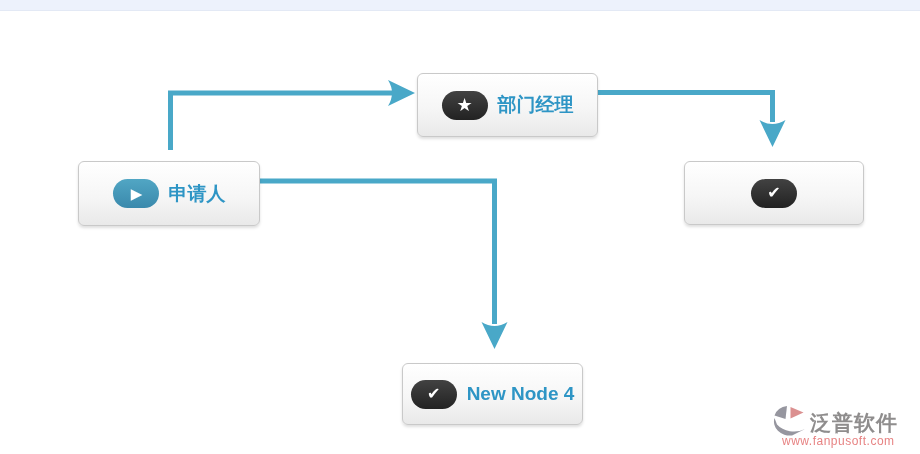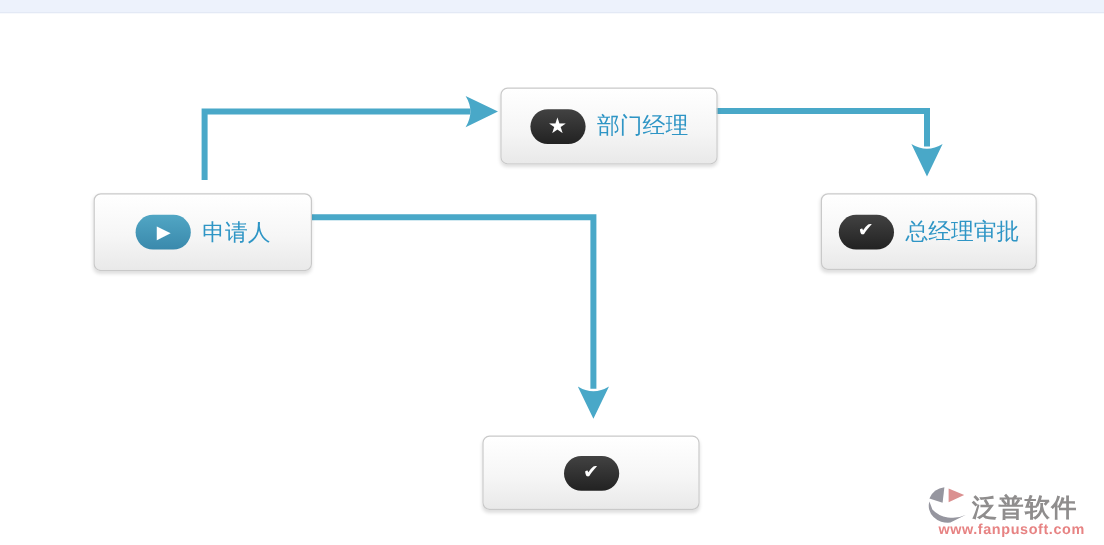--- a/index.html
+++ b/index.html
@@ -50,39 +50,40 @@
   }
   .pill-teal { background: linear-gradient(180deg, #51a6c4 0%, #3a89ac 100%); }
   .pill-dark { background: linear-gradient(180deg, #424242 0%, #222222 100%); }
   .glyph-play  { font-size: 15px; line-height: 1; padding-left: 2px; }
   .glyph-star  { font-size: 18px; line-height: 1; }
   .glyph-check { font-size: 16px; font-weight: bold; line-height: 1; }
   .node-label {
     font-size: 19px;
     color: #2e95c5;
     white-space: nowrap;
+    font-weight: bold;
   }
   .watermark {
     position: absolute;
     right: 6px; bottom: 6px;
     width: 142px;
     user-select: none;
   }
   .wm-row { display: flex; align-items: flex-end; }
   .wm-logo { width: 36px; height: 32px; flex: 0 0 auto; margin-right: 2px; }
   .wm-brand {
     font-size: 21px;
     font-weight: bold;
     color: #8f8d8d;
     letter-spacing: 1px;
     white-space: nowrap;
   }
   .wm-url {
     font-size: 12px;
-    font-weight: bold;
+    font-weight: normal;
     color: #e78383;
     margin-top: -3px;
     padding-left: 10px;
     white-space: nowrap;
     letter-spacing: 0.5px;
   }
 </style>
 </head>
 <body>
 
@@ -119,27 +120,27 @@
     <span class="icon-pill pill-dark">
       <span class="glyph-star">★</span>
     </span>
     <span class="node-label">部门经理</span>
   </div>
 
   <div class="flow-node node-gm">
     <span class="icon-pill pill-dark">
       <span class="glyph-check">✔</span>
     </span>
-    <span class="node-label">总经理审批</span>
   </div>
 
   <div class="flow-node node-new4">
     <span class="icon-pill pill-dark">
       <span class="glyph-check">✔</span>
     </span>
+    <span class="node-label">New Node 4</span>
   </div>
 
 </div>
 
 <div class="watermark">
   <div class="wm-row">
     <svg class="wm-logo" viewBox="0 0 36 32">
       <path class="wm-logo-gray" d="M15 1 A15 14 0 0 0 2.5 10.5 L13.5 14 Z" fill="#96969f"></path>
       <path class="wm-logo-pink" d="M18.5 2 L31.5 7.5 L18.5 13.5 Z" fill="#db9090"></path>
       <path class="wm-logo-gray" d="M2.5 13 A16 14 0 0 0 20 30.5 L33 24 A21 17 0 0 1 5 19.5 Z" fill="#96969f"></path>

